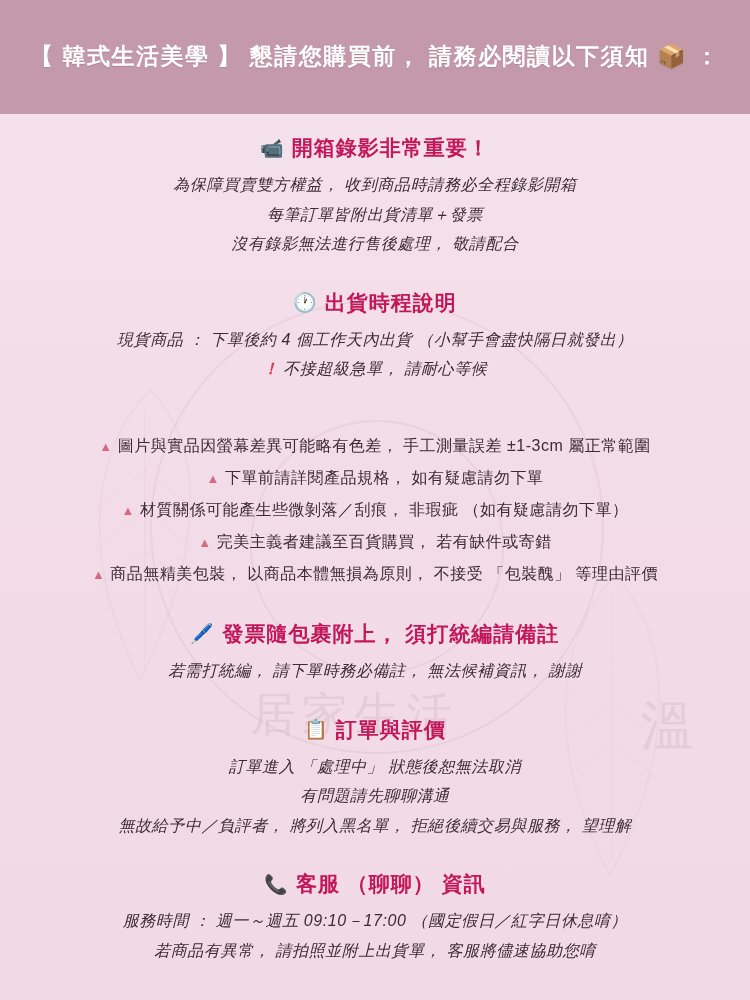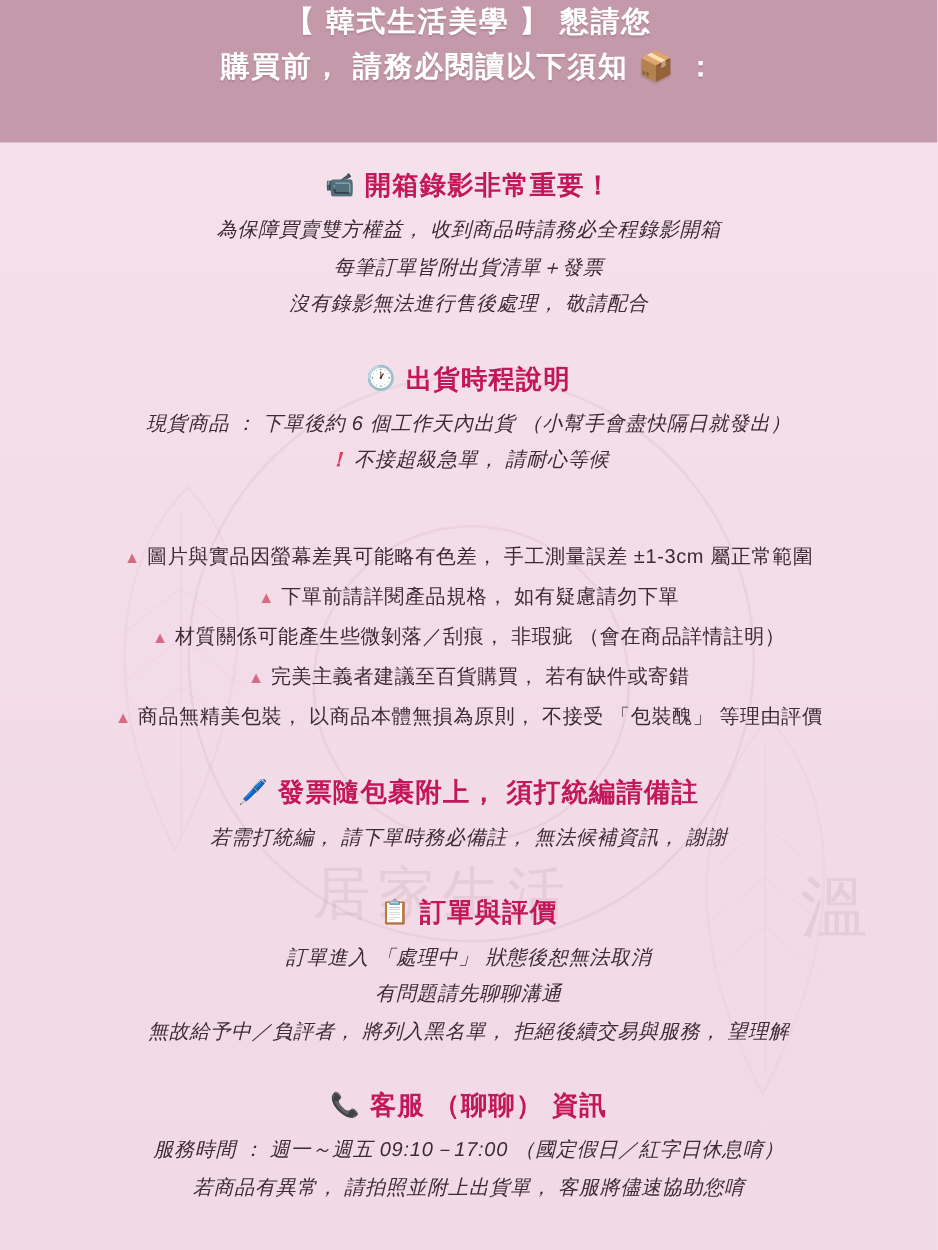--- a/index.html
+++ b/index.html
@@ -41,22 +41,23 @@
     pointer-events: none;
     opacity: 0.35;
   }
   .header {
     position: relative;
     width: 750px;
     height: 114px;
     background: #c49aaa;
     color: #ffffff;
     display: flex;
-    flex-direction: column;
+    flex-direction: row;
     align-items: center;
+    justify-content: center;
     box-sizing: border-box;
     z-index: 3;
   }
   .header-line {
     font-size: 23px;
     font-weight: bold;
     letter-spacing: 1.5px;
     line-height: 1.55;
     text-shadow: 0 1px 1px rgba(120,80,95,0.25);
     white-space: nowrap;
@@ -152,35 +153,35 @@
       <div class="line">為保障買賣雙方權益， 收到商品時請務必全程錄影開箱</div>
       <div class="line">每筆訂單皆附出貨清單＋發票</div>
       <div class="line">沒有錄影無法進行售後處理， 敬請配合</div>
     </div>
 
     <div class="section" style="margin-top:30px;">
       <div class="section-title">
         <span class="emoji clock-emoji">🕐</span>
         <span>出貨時程說明</span>
       </div>
-      <div class="line">現貨商品 ： 下單後約 6 個工作天內出貨 （小幫手會盡快隔日就發出）</div>
+      <div class="line">現貨商品 ： 下單後約 4 個工作天內出貨 （小幫手會盡快隔日就發出）</div>
       <div class="line">
         <span class="bang">！</span><span>不接超級急單， 請耐心等候</span>
       </div>
     </div>
 
     <div class="notice-block" style="margin-top:46px;">
       <div class="warn-line">
         <span class="tri">▲</span><span>圖片與實品因螢幕差異可能略有色差， 手工測量誤差 ±1-3cm 屬正常範圍</span>
       </div>
       <div class="warn-line">
         <span class="tri">▲</span><span>下單前請詳閱產品規格， 如有疑慮請勿下單</span>
       </div>
       <div class="warn-line">
-        <span class="tri">▲</span><span>材質關係可能產生些微剝落／刮痕， 非瑕疵 （會在商品詳情註明）</span>
+        <span class="tri">▲</span><span>材質關係可能產生些微剝落／刮痕， 非瑕疵 （如有疑慮請勿下單）</span>
       </div>
       <div class="warn-line">
         <span class="tri">▲</span><span>完美主義者建議至百貨購買， 若有缺件或寄錯</span>
       </div>
       <div class="warn-line">
         <span class="tri">▲</span><span>商品無精美包裝， 以商品本體無損為原則， 不接受 「包裝醜」 等理由評價</span>
       </div>
     </div>
 
     <div class="section" style="margin-top:30px;">

